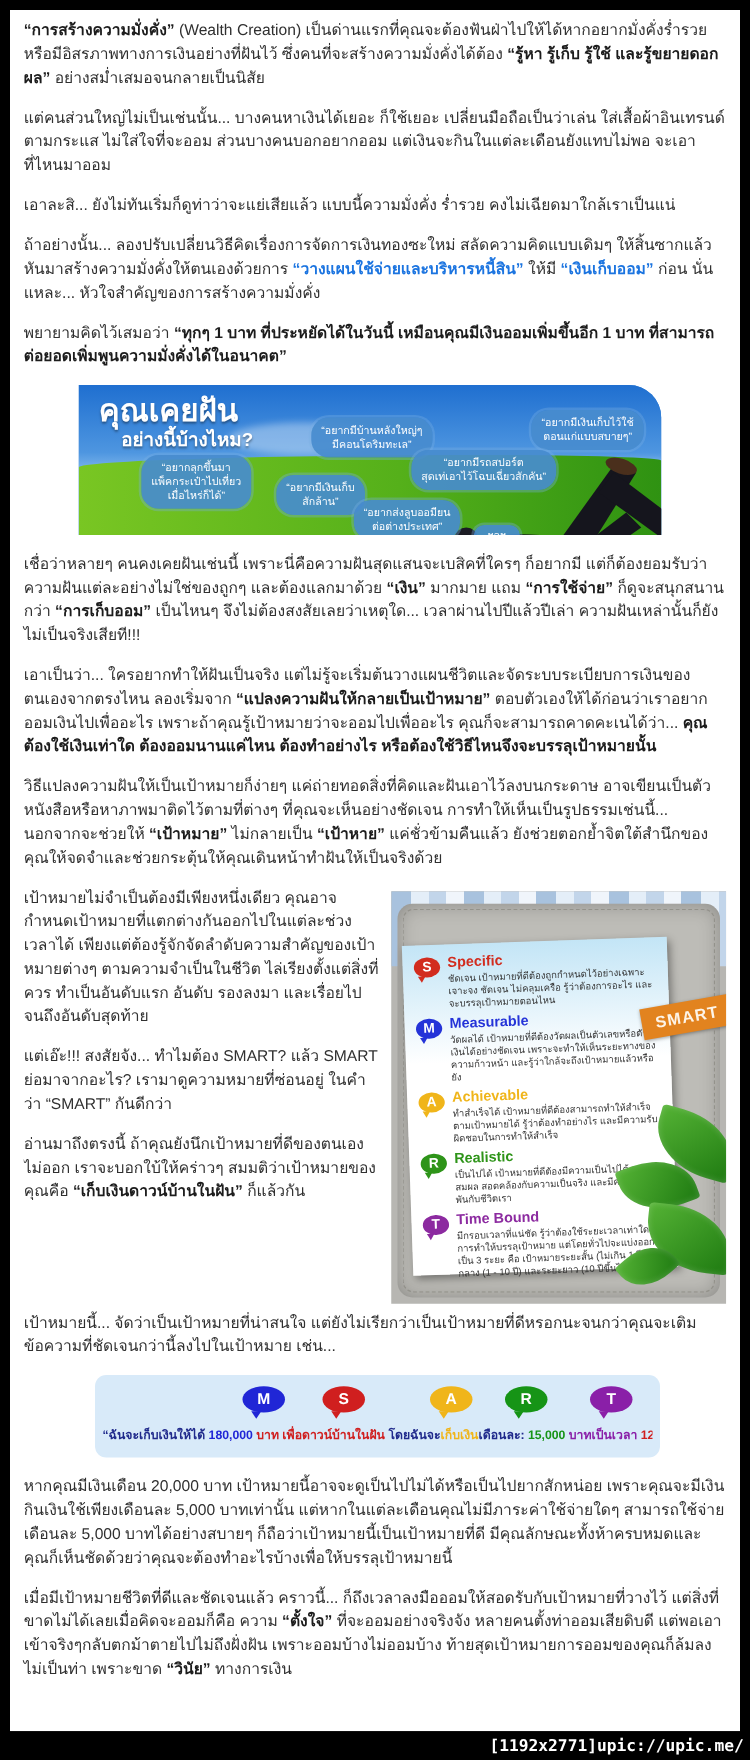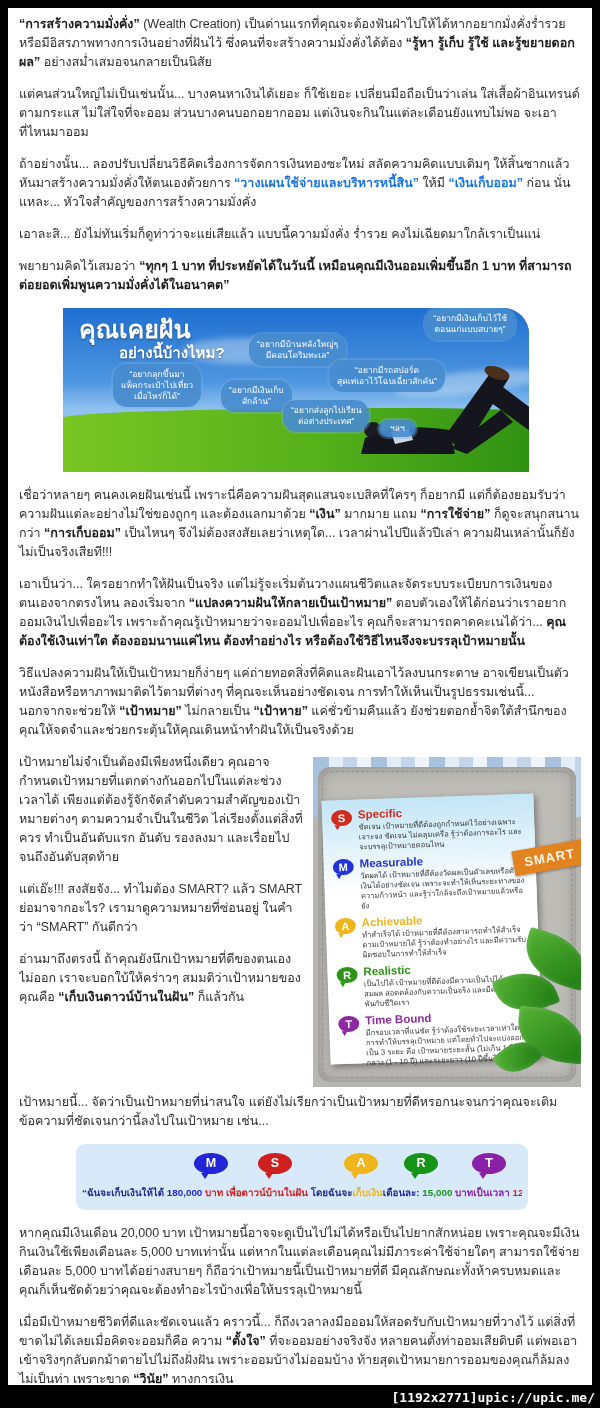--- a/index.html
+++ b/index.html
@@ -16,41 +16,41 @@
     padding:7px 11px 0 11px;
     font-size:12.5px;line-height:19px;color:#303030;
   }
   p.para{margin:0 0 13px 0;}
   .run-b{font-weight:bold;color:#1c1c1c;}
   .run-blue{font-weight:bold;color:var(--blue,#1B74E0);}
   .run-red{color:var(--red,#C9302C);}
 
   
   .dream{
-    position:relative;width:466px;height:164px;margin:2px 0 14px 44px;
+    position:relative;width:466px;height:120px;margin:2px 0 14px 44px;
     border-radius:0 26px 0 0;overflow:hidden;background:#2E7ED8;
   }
   .dream .sky{position:absolute;inset:0;background:linear-gradient(180deg,#1F6FD0 0%,#4E96E0 45%,#8FC2EF 62%);}
   .dream .cloud{position:absolute;background:rgba(255,255,255,.35);border-radius:50%;filter:blur(3px);}
   .dream .c1{left:120px;top:30px;width:120px;height:26px;}
   .dream .c2{left:330px;top:64px;width:150px;height:22px;transform:rotate(-6deg);}
   .dream .grass{
     position:absolute;left:0;right:0;bottom:0;height:64px;
     background:linear-gradient(90deg,#79C623 0%,#55B01A 55%,#2F9212 100%);
     border-radius:100% 40% 0 0/22% 10% 0 0;
   }
   .dream-title{position:absolute;left:16px;top:8px;color:#fff;text-shadow:0 1px 2px rgba(0,0,0,.4);}
   .dream-title .t1{font-size:25px;font-weight:bold;line-height:27px;display:block;}
-  .dream-title .t2{font-size:15px;font-weight:bold;display:block;margin-left:40px;}
+  .dream-title .t2{font-size:15px;font-weight:bold;display:block;margin-left:18px;}
   .dream-bubble{
     position:absolute;background:rgba(72,140,206,.92);color:#fff;
     font-size:8.5px;line-height:1.3;padding:5px 8px;border-radius:14px;
     text-align:center;white-space:pre-line;box-shadow:0 0 0 2px rgba(120,175,225,.35);
   }
-  .db1{right:14px;top:0;}
+  .db1{right:14px;top:20px;}
   .db2{left:186px;top:26px;}
   .db3{left:266px;top:52px;}
   .db4{left:50px;top:56px;}
   .db5{left:158px;top:72px;}
   .db6{left:220px;top:92px;}
   .db7{left:316px;top:112px;padding:3px 11px;}
   .man{position:absolute;left:288px;top:56px;width:220px;height:92px;}
 
   
   .wrap{overflow:hidden;}
@@ -123,22 +123,22 @@
   }
 </style>
 </head>
 <body>
 
 <div class="page">
   <div class="inner">
 
     <p class="para"><span class="run-b">“การสร้างความมั่งคั่ง”</span><span> (Wealth Creation) </span><span>เป็นด่านแรกที่คุณจะต้องฟันฝ่าไปให้ได้หากอยากมั่งคั่งร่ำรวยหรือมีอิสรภาพทางการเงินอย่างที่ฝันไว้ ซึ่งคนที่จะสร้างความมั่งคั่งได้ต้อง </span><span class="run-b">“รู้หา รู้เก็บ รู้ใช้ และรู้ขยายดอกผล”</span><span> อย่างสม่ำเสมอจนกลายเป็นนิสัย</span></p>
     <p class="para"><span>แต่คนส่วนใหญ่ไม่เป็นเช่นนั้น... บางคนหาเงินได้เยอะ ก็ใช้เยอะ เปลี่ยนมือถือเป็นว่าเล่น ใส่เสื้อผ้าอินเทรนด์ตามกระแส ไม่ใส่ใจที่จะออม ส่วนบางคนบอกอยากออม แต่เงินจะกินในแต่ละเดือนยังแทบไม่พอ จะเอาที่ไหนมาออม</span></p>
+    <p class="para"><span>เอาละสิ... ยังไม่ทันเริ่มก็ดูท่าว่าจะแย่เสียแล้ว แบบนี้ความมั่งคั่ง ร่ำรวย คงไม่เฉียดมาใกล้เราเป็นแน่</span></p>
     <p class="para"><span>ถ้าอย่างนั้น... ลองปรับเปลี่ยนวิธีคิดเรื่องการจัดการเงินทองซะใหม่ สลัดความคิดแบบเดิมๆ ให้สิ้นซากแล้วหันมาสร้างความมั่งคั่งให้ตนเองด้วยการ </span><span class="run-blue">“วางแผนใช้จ่ายและบริหารหนี้สิน”</span><span> ให้มี </span><span class="run-blue">“เงินเก็บออม”</span><span> ก่อน นั่นแหละ... หัวใจสำคัญของการสร้างความมั่งคั่ง</span></p>
-    <p class="para"><span>เอาละสิ... ยังไม่ทันเริ่มก็ดูท่าว่าจะแย่เสียแล้ว แบบนี้ความมั่งคั่ง ร่ำรวย คงไม่เฉียดมาใกล้เราเป็นแน่</span></p>
     <p class="para"><span>พยายามคิดไว้เสมอว่า </span><span class="run-b">“ทุกๆ 1 บาท ที่ประหยัดได้ในวันนี้ เหมือนคุณมีเงินออมเพิ่มขึ้นอีก 1 บาท ที่สามารถต่อยอดเพิ่มพูนความมั่งคั่งได้ในอนาคต”</span></p>
 
     <div class="dream">
       <div class="sky"></div>
       <div class="cloud c1"></div>
       <div class="cloud c2"></div>
       <div class="grass"></div>
       <svg class="man" viewBox="0 0 220 92" xmlns="http://www.w3.org/2000/svg">
         <ellipse cx="22" cy="66" rx="9" ry="8" fill="#1c1c24"></ellipse>
         <path d="M14,74 Q45,58 98,66 L104,90 L10,90 Z" fill="#15151d"></path>
@@ -158,21 +158,21 @@
 ตอนแก่แบบสบายๆ”</div>
           <div class="dream-bubble db2">“อยากมีบ้านหลังใหญ่ๆ
 มีคอนโดริมทะเล”</div>
           <div class="dream-bubble db3">“อยากมีรถสปอร์ต
 สุดเท่เอาไว้โฉบเฉี่ยวสักคัน”</div>
           <div class="dream-bubble db4">“อยากลุกขึ้นมา
 แพ็คกระเป๋าไปเที่ยว
 เมื่อไหร่ก็ได้”</div>
           <div class="dream-bubble db5">“อยากมีเงินเก็บ
 สักล้าน”</div>
-          <div class="dream-bubble db6">“อยากส่งลูกไปเรียน
+          <div class="dream-bubble db6">“อยากส่งลูบออมียน
 ต่อต่างประเทศ”</div>
           <div class="dream-bubble db7">ฯลฯ</div>
         </div>
     </div>
 
     <p class="para"><span>เชื่อว่าหลายๆ คนคงเคยฝันเช่นนี้ เพราะนี่คือความฝันสุดแสนจะเบสิคที่ใครๆ ก็อยากมี แต่ก็ต้องยอมรับว่าความฝันแต่ละอย่างไม่ใช่ของถูกๆ และต้องแลกมาด้วย </span><span class="run-b">“เงิน”</span><span> มากมาย แถม </span><span class="run-b">“การใช้จ่าย”</span><span> ก็ดูจะสนุกสนานกว่า </span><span class="run-b">“การเก็บออม”</span><span> เป็นไหนๆ จึงไม่ต้องสงสัยเลยว่าเหตุใด... เวลาผ่านไปปีแล้วปีเล่า ความฝันเหล่านั้นก็ยังไม่เป็นจริงเสียที!!!</span></p>
     <p class="para"><span>เอาเป็นว่า... ใครอยากทำให้ฝันเป็นจริง แต่ไม่รู้จะเริ่มต้นวางแผนชีวิตและจัดระบบระเบียบการเงินของตนเองจากตรงไหน ลองเริ่มจาก </span><span class="run-b">“แปลงความฝันให้กลายเป็นเป้าหมาย”</span><span> ตอบตัวเองให้ได้ก่อนว่าเราอยากออมเงินไปเพื่ออะไร เพราะถ้าคุณรู้เป้าหมายว่าจะออมไปเพื่ออะไร คุณก็จะสามารถคาดคะเนได้ว่า... </span><span class="run-b">คุณต้องใช้เงินเท่าใด ต้องออมนานแค่ไหน ต้องทำอย่างไร หรือต้องใช้วิธีไหนจึงจะบรรลุเป้าหมายนั้น</span></p>
     <p class="para"><span>วิธีแปลงความฝันให้เป็นเป้าหมายก็ง่ายๆ แค่ถ่ายทอดสิ่งที่คิดและฝันเอาไว้ลงบนกระดาษ อาจเขียนเป็นตัวหนังสือหรือหาภาพมาติดไว้ตามที่ต่างๆ ที่คุณจะเห็นอย่างชัดเจน การทำให้เห็นเป็นรูปธรรมเช่นนี้... นอกจากจะช่วยให้ </span><span class="run-b">“เป้าหมาย”</span><span> ไม่กลายเป็น </span><span class="run-b">“เป้าหาย”</span><span> แค่ชั่วข้ามคืนแล้ว ยังช่วยตอกย้ำจิตใต้สำนึกของคุณให้จดจำและช่วยกระตุ้นให้คุณเดินหน้าทำฝันให้เป็นจริงด้วย</span></p>
 
     <div class="wrap">

